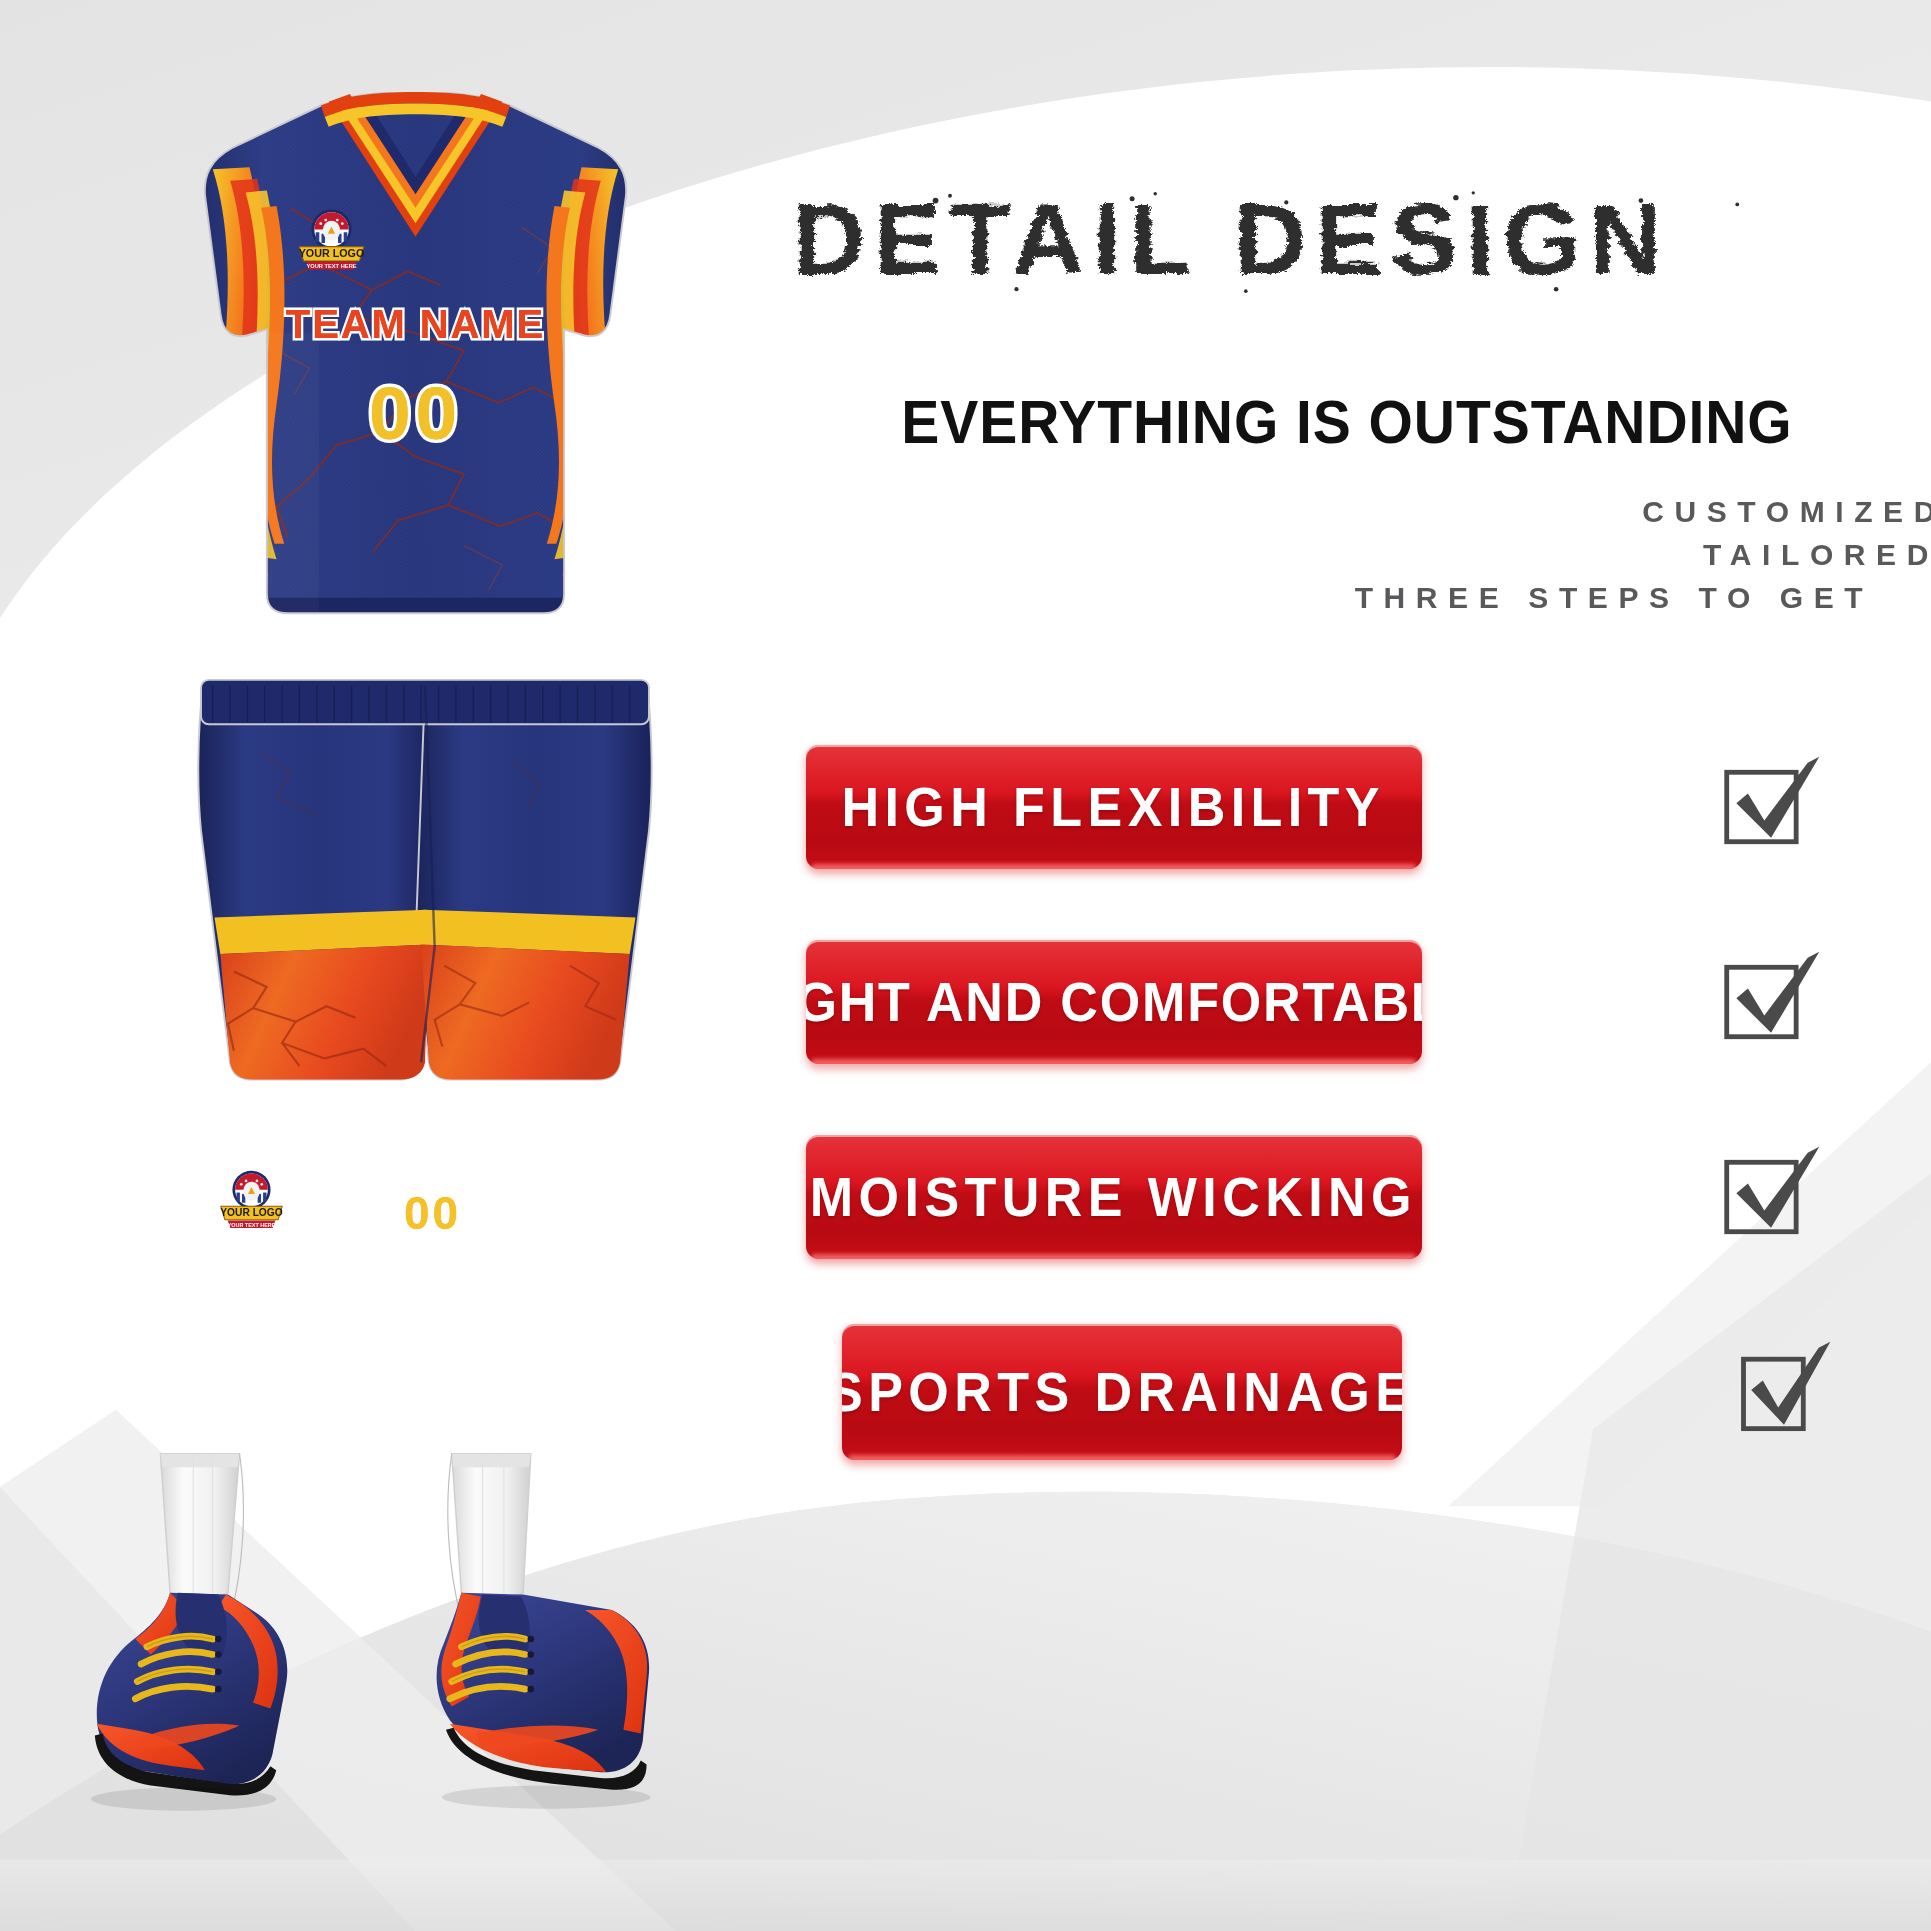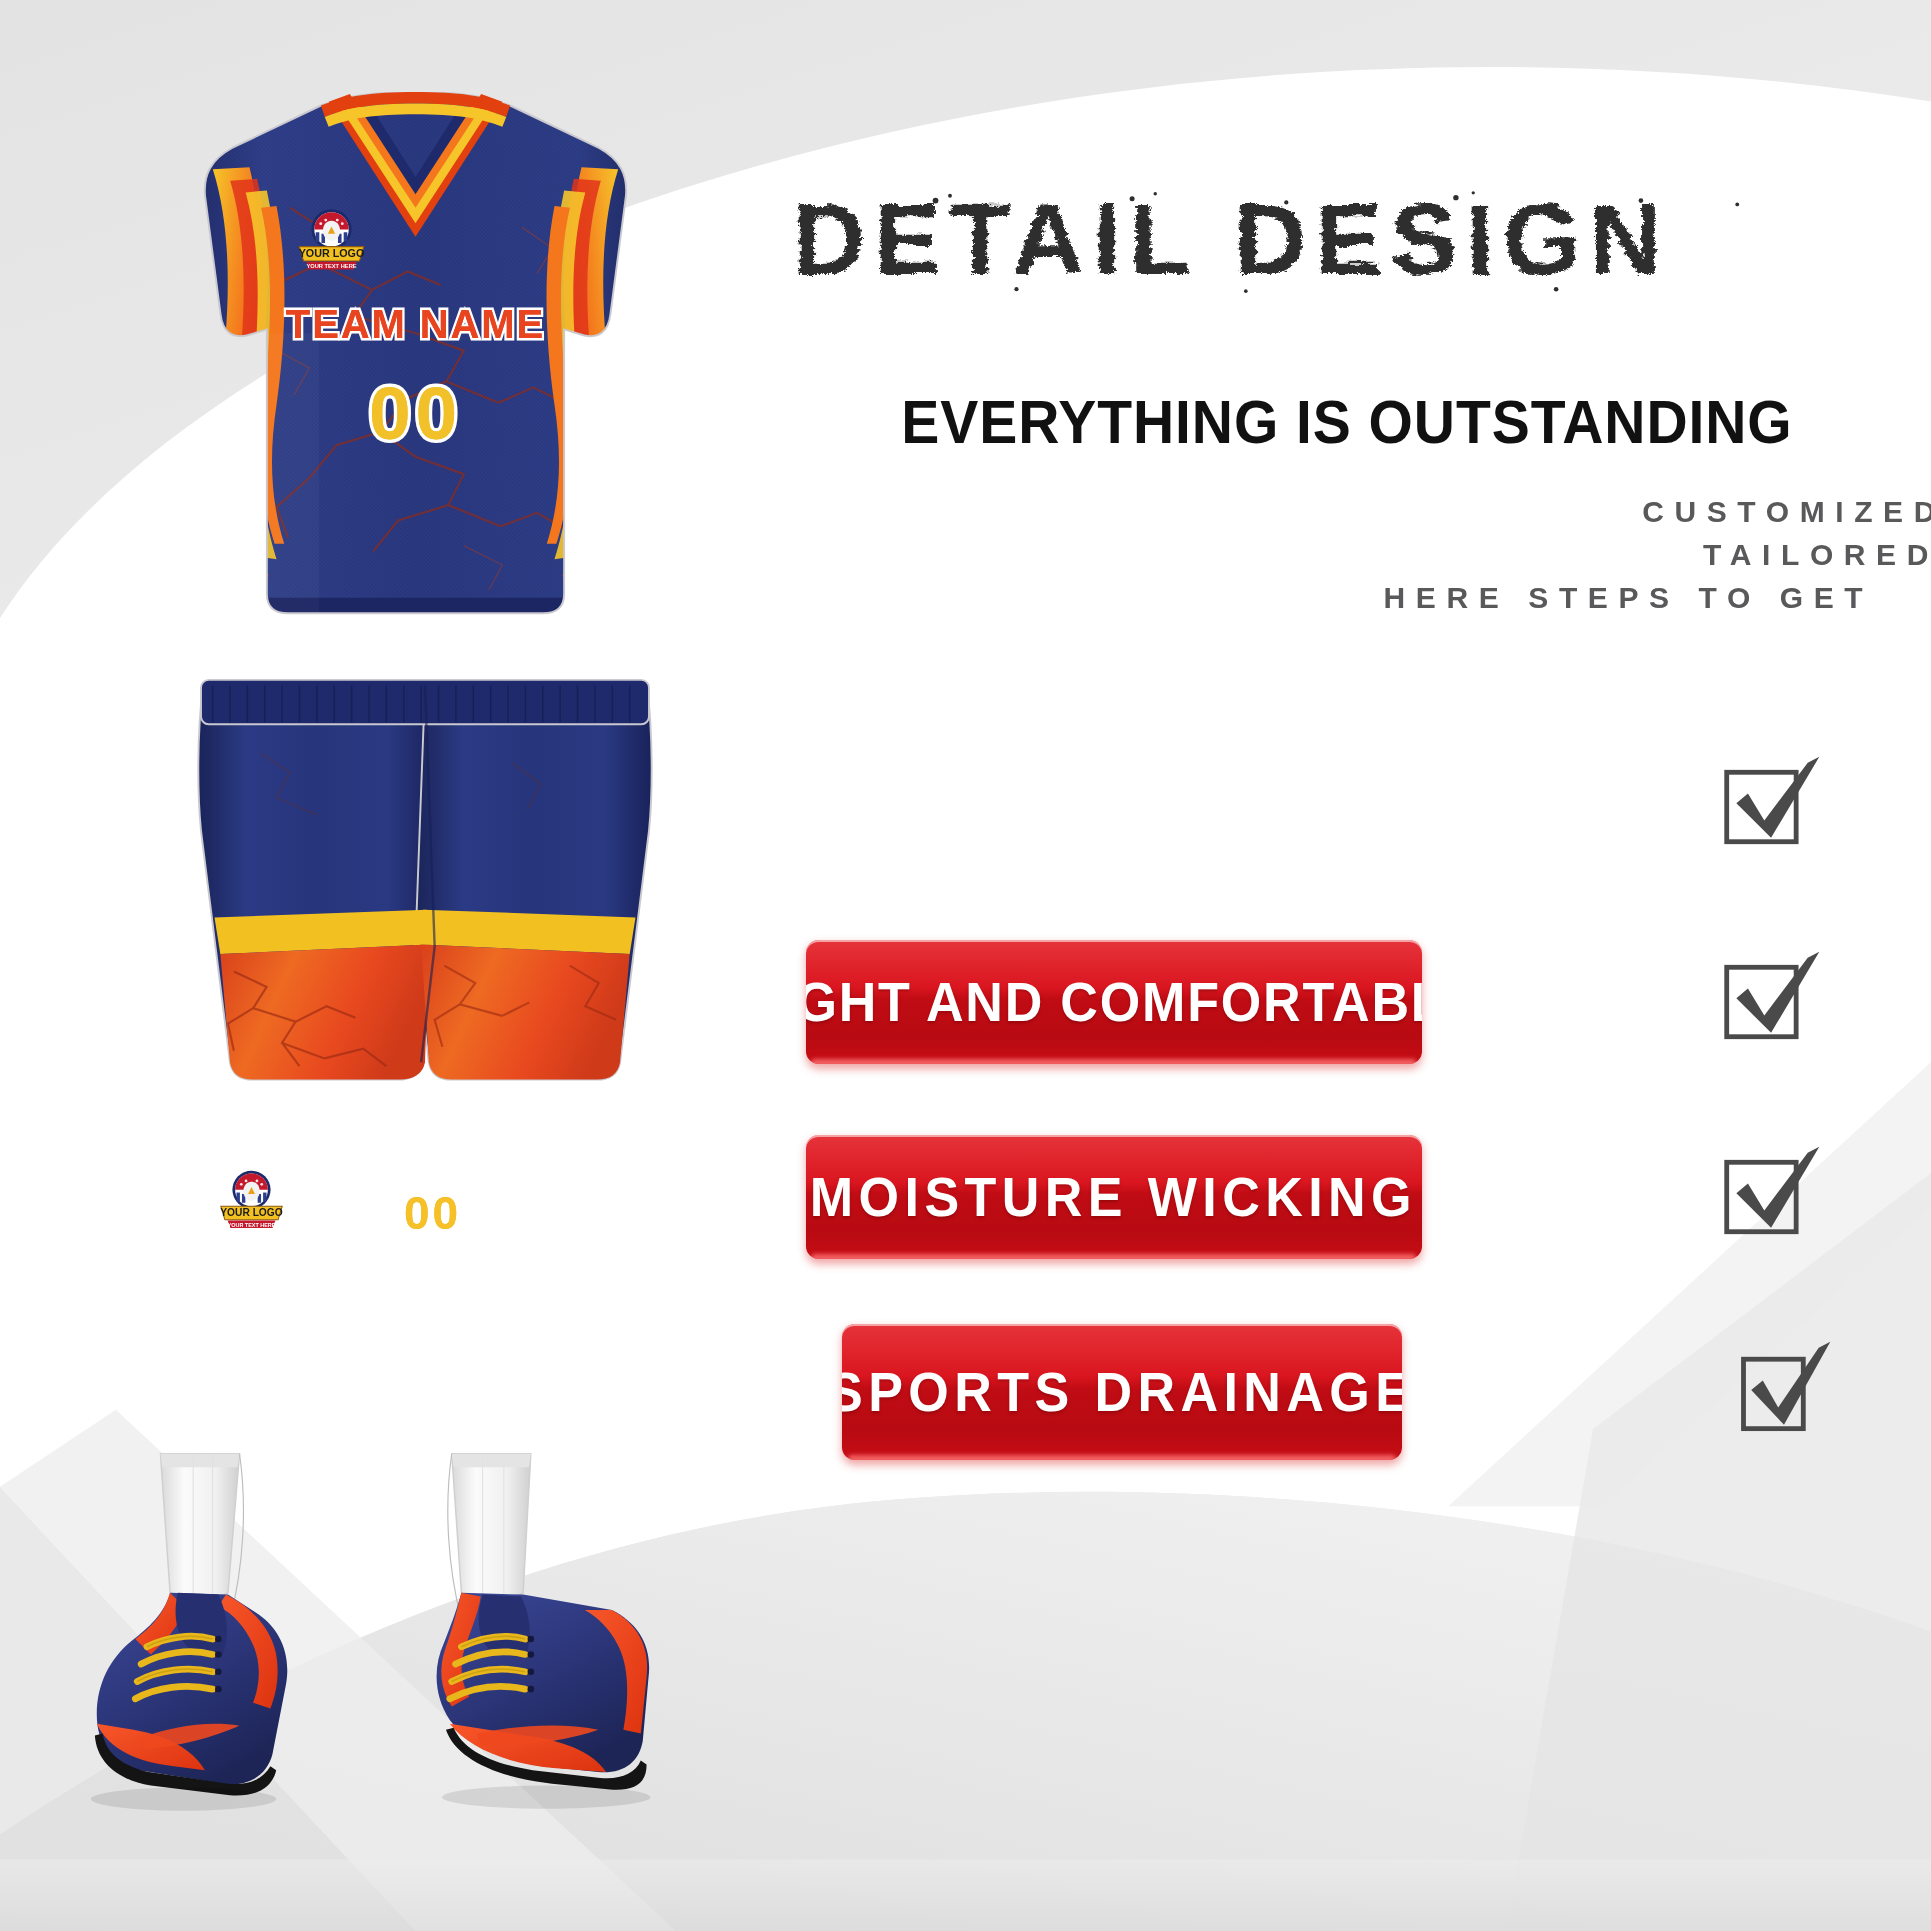--- a/index.html
+++ b/index.html
@@ -609,26 +609,29 @@
           <circle cx="980" cy="16" r="2"></circle>
       </g>
     </svg>
   </div>
 
   <div id="headline">EVERYTHING IS OUTSTANDING</div>
 
   <div id="sublines">
     <div class="subline w1">CUSTOMIZED</div>
     <div class="subline w2">TAILORED</div>
-    <div class="subline w3">HERE STEPS TO GET</div>
+    <div class="subline w3">THREE STEPS TO GET</div>
   </div>
 
   <div id="features">
 
     <div class="feature-row row-1">
+      <div class="feature-bar">
+        <span class="feature-label spaced">HIGH  FLEXIBILITY</span>
+      </div>
       <div class="check-wrap">
         <svg viewBox="0 0 112 112">
           <rect x="8" y="20" width="72" height="72" fill="none" stroke="#4a4a4a" stroke-width="5"></rect>
           <path d="M18,52 L30,42 L47,70 L92,10 L104,4 L54,88 Z" fill="#4a4a4a"></path>
         </svg>
       </div>
     </div>
 
     <div class="feature-row row-2">
       <div class="feature-bar">

